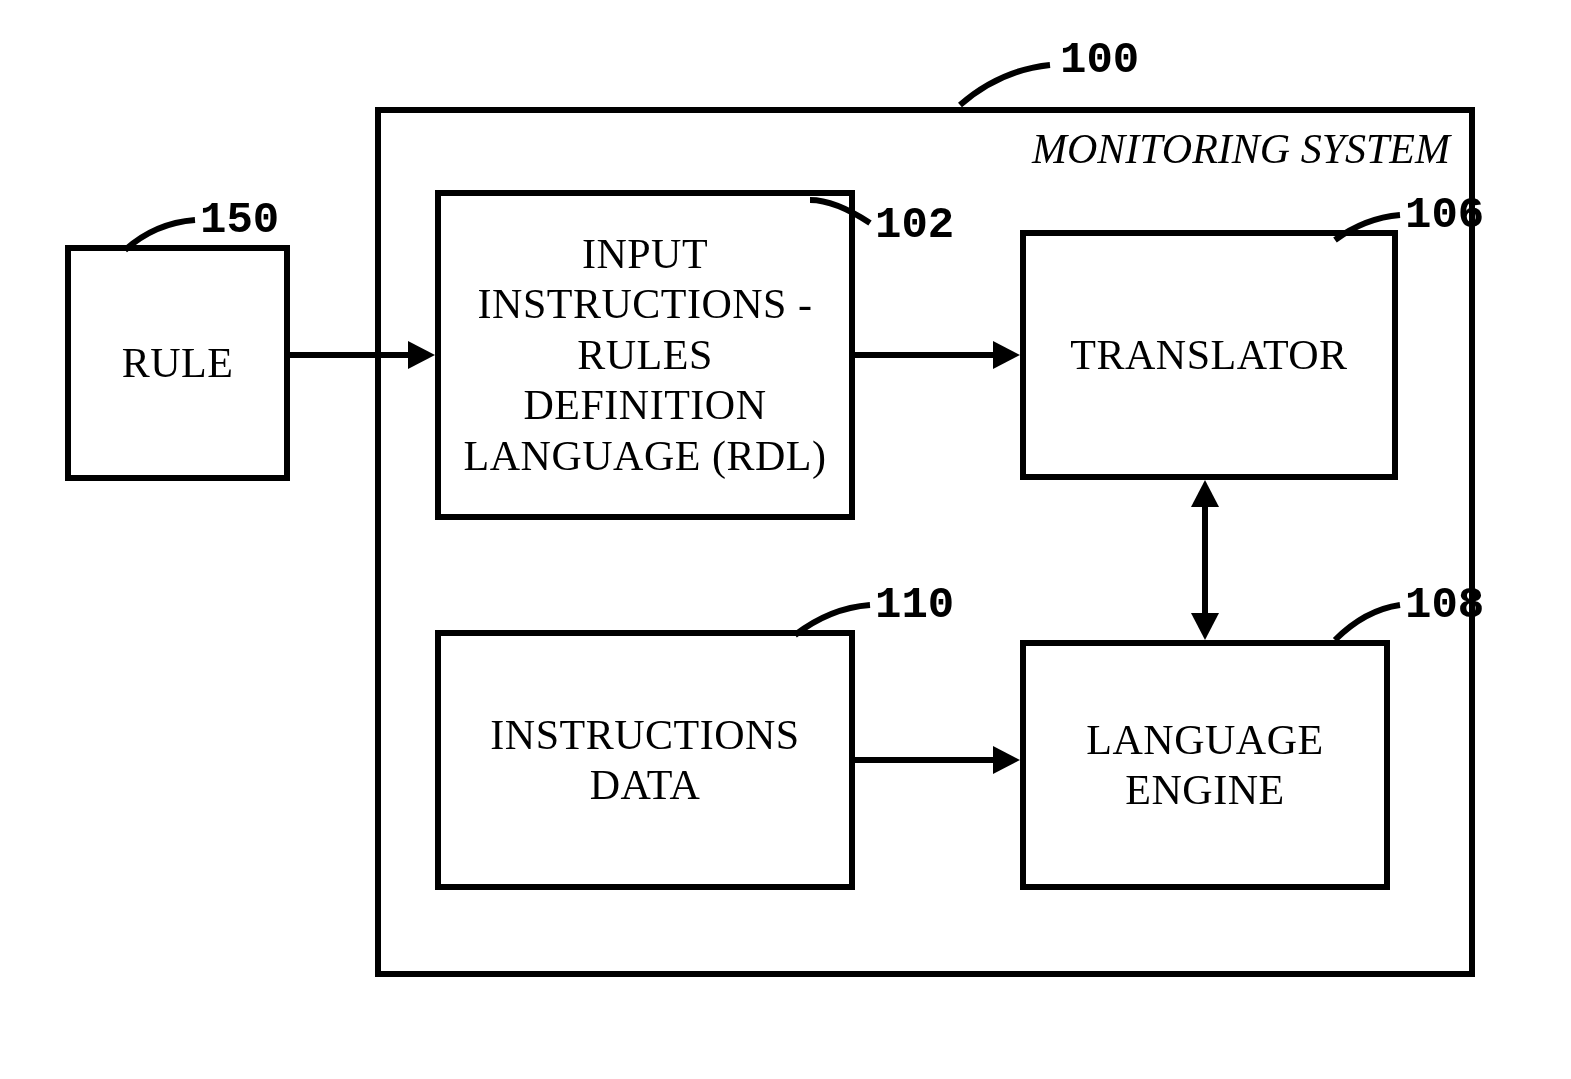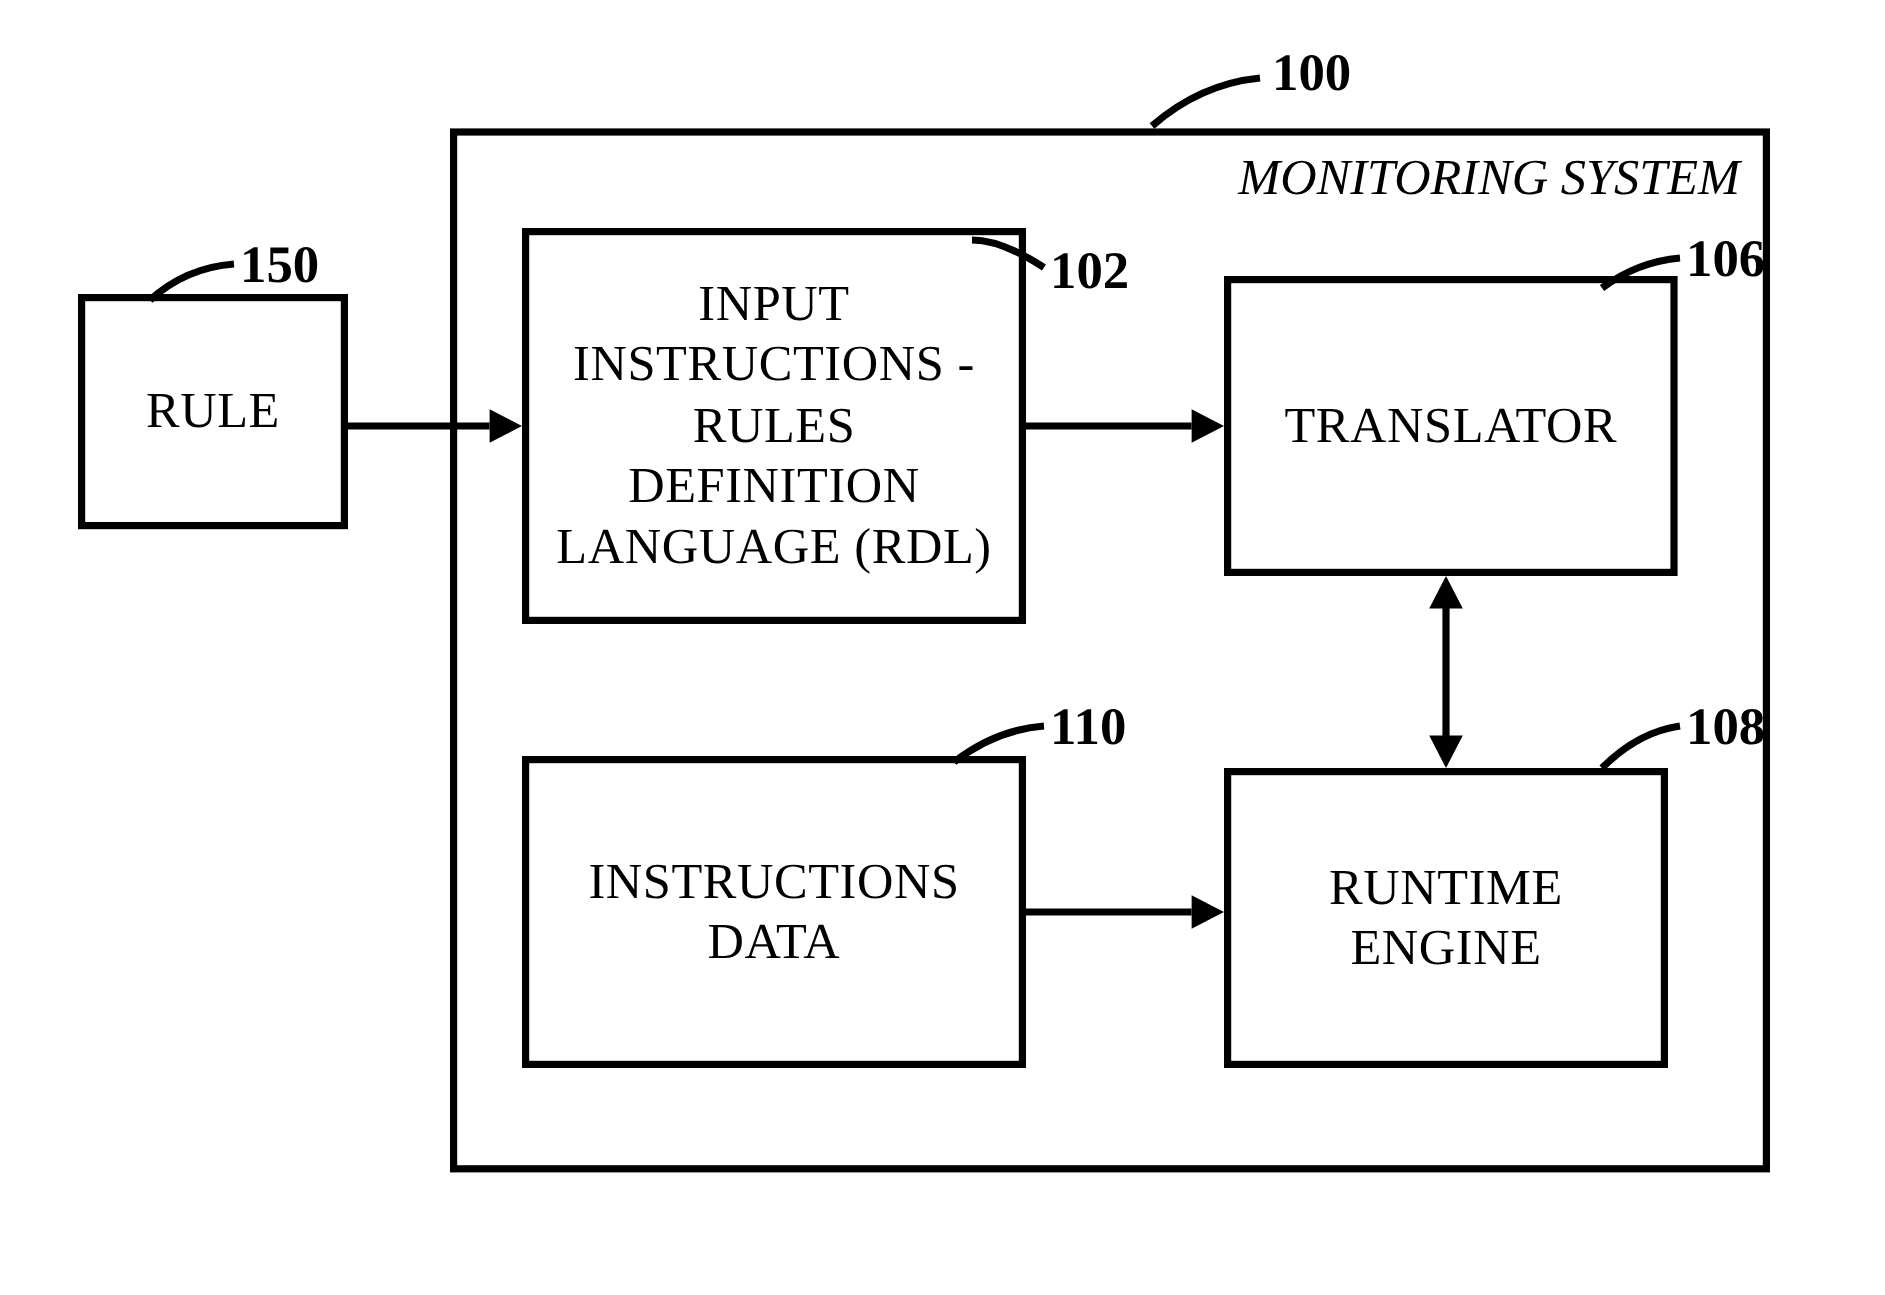--- a/index.html
+++ b/index.html
@@ -33,20 +33,21 @@
   }
   .container-title {
     position: absolute;
     font-size: 42px;
     text-align: right;
   }
   .ref-label {
     position: absolute;
     font-weight: bold;
     font-size: 44px;
+    font-family: Liberation Mono, monospace;
   }
   
   .leader {
     position: absolute;
     overflow: visible;
   }
   .leader path {
     fill: none;
     stroke: #000;
     stroke-width: 6;
@@ -66,38 +67,38 @@
 </style>
 </head>
 <body>
 
 <div class="canvas">
 
   <div class="box" style="left:375px; top:107px; width:1100px; height:870px; display:block; padding:0;">
   </div>
   <div class="container-title" style="left:860px; top:125px; width:590px;font-style:italic;">MONITORING SYSTEM</div>
 
-  <div class="box" style="left:65px; top:245px; width:225px; height:196px;">
+  <div class="box" style="left:65px; top:245px; width:225px; height:236px;">
     <div class="box-text">RULE</div>
   </div>
 
   <div class="box" style="left:435px; top:190px; width:420px; height:330px;">
     <div class="box-text">INPUT INSTRUCTIONS - RULES DEFINITION LANGUAGE (RDL)</div>
   </div>
 
   <div class="box" style="left:1020px; top:230px; width:378px; height:250px;">
     <div class="box-text">TRANSLATOR</div>
   </div>
 
   <div class="box" style="left:435px; top:630px; width:420px; height:260px;">
     <div class="box-text">INSTRUCTIONS DATA</div>
   </div>
 
   <div class="box" style="left:1020px; top:640px; width:370px; height:250px;">
-    <div class="box-text">RUNTIME ENGINE</div>
+    <div class="box-text">LANGUAGE ENGINE</div>
   </div>
 
   <div class="ref-label" style="left:1060px; top:35px;">100</div>
   <div class="ref-label" style="left:200px;  top:195px;">150</div>
   <div class="ref-label" style="left:875px;  top:190px;margin-top:10px;">102</div>
   <div class="ref-label" style="left:1405px; top:190px;">106</div>
   <div class="ref-label" style="left:875px;  top:580px;">110</div>
   <div class="ref-label" style="left:1405px; top:580px;">108</div>
 
   <svg class="leader" style="left:955px; top:60px; width:110px; height:55px;">

